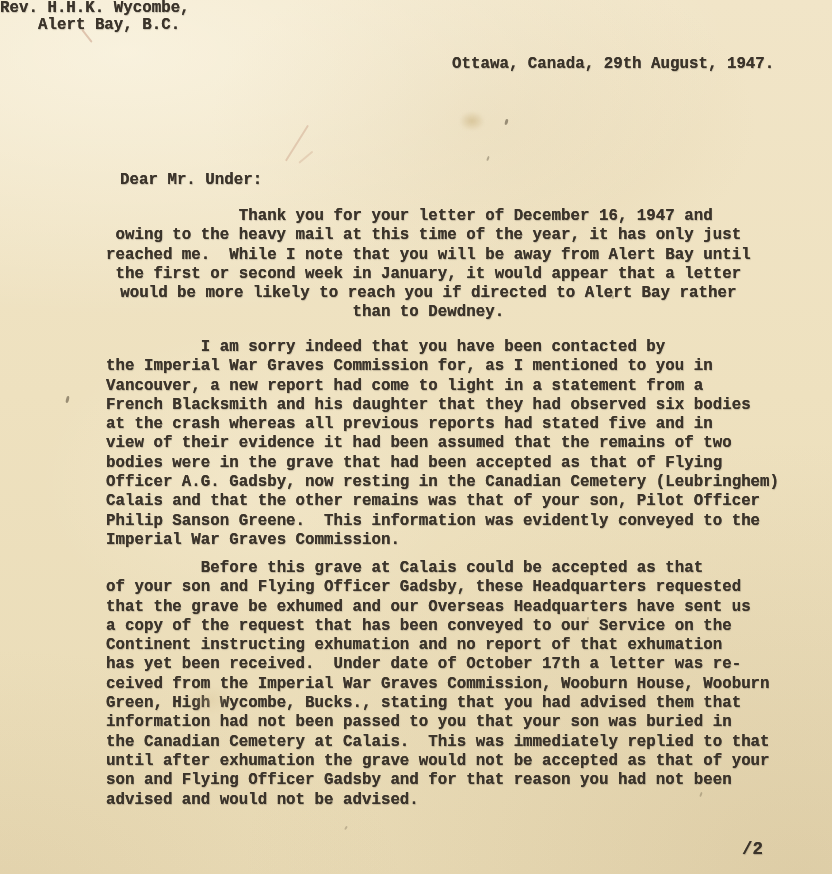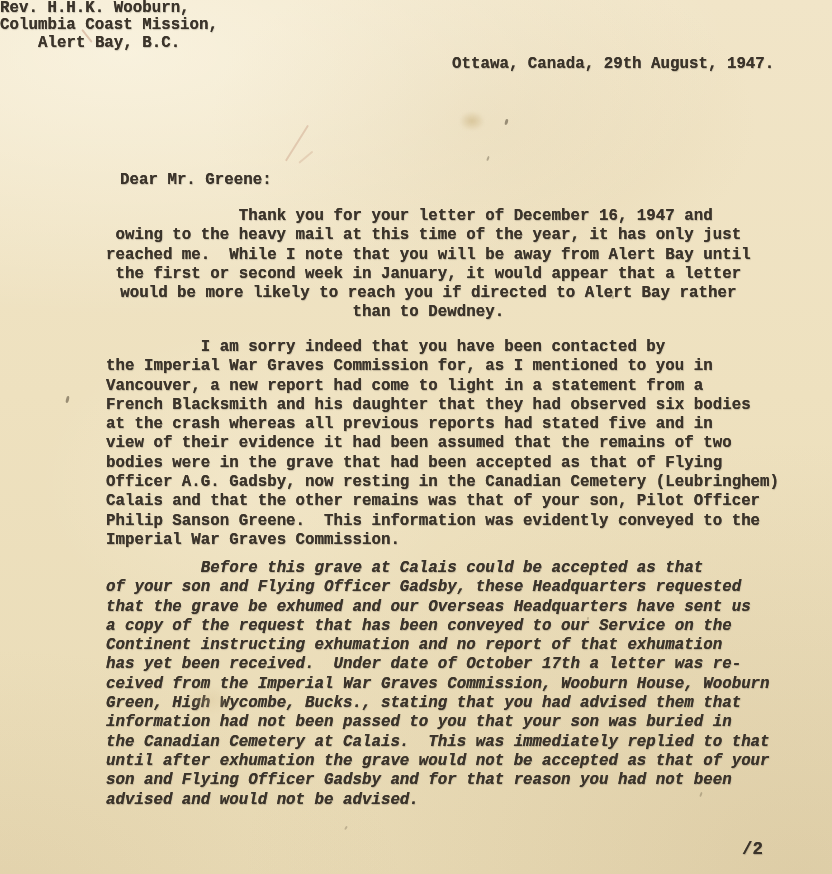--- a/index.html
+++ b/index.html
@@ -37,21 +37,21 @@
     text-shadow:
       0 0 0.6px rgba(59,52,43,0.85),
       0.5px 0.5px 0.9px rgba(59,52,43,0.25);
   }
   .dateline   { left: 452px; top: 55px; }
   .address    { left: 120px; top: 97px;  line-height: 17.4px; }
   .salutation { left: 120px; top: 171px; }
   .para       { line-height: 19.3px; left: 106px; }
   .para-1     { top: 207px; text-align: center; }
   .para-2     { top: 338px; }
-  .para-3     { top: 559px; font-style: italic; }
+  .para-3     { top: 559px; }
   .page-marker {
     left: 742px; top: 839px;
     font-size: 17.5px;
   }
   
   .mark { position: absolute; pointer-events: none; }
   .scratch {
     width: 1.5px;
     background: rgba(193,143,118,0.45);
     border-radius: 2px;
@@ -79,26 +79,25 @@
   .stain-b { left: 180px; top: 680px; width: 60px; height: 40px; opacity: .35; }
 </style>
 </head>
 <body>
 
 <div class="paper">
 
   <div class="typed dateline">Ottawa, Canada, 29th August, 1947.</div>
 
   <div class="address">
-    <div class="typed" style="position:static;">Rev. H.H.K. Wooburn,</div>
-    <div class="typed" style="position:static;">Columbia Coast Mission,</div>
+    <div class="typed" style="position:static;">Rev. H.H.K. Wycombe,</div>
     <div class="typed" style="position:static;margin-left:38px;">Alert Bay, B.C.</div>
   </div>
 
-  <div class="typed salutation">Dear Mr. Greene:</div>
+  <div class="typed salutation">Dear Mr. Under:</div>
 
   <div class="typed para para-1">          Thank you for your letter of December 16, 1947 and
 owing to the heavy mail at this time of the year, it has only just
 reached me.  While I note that you will be away from Alert Bay until
 the first or second week in January, it would appear that a letter
 would be more likely to reach you if directed to Alert Bay rather
 than to Dewdney.</div>
 
   <div class="typed para para-2">          I am sorry indeed that you have been contacted by
 the Imperial War Graves Commission for, as I mentioned to you in

